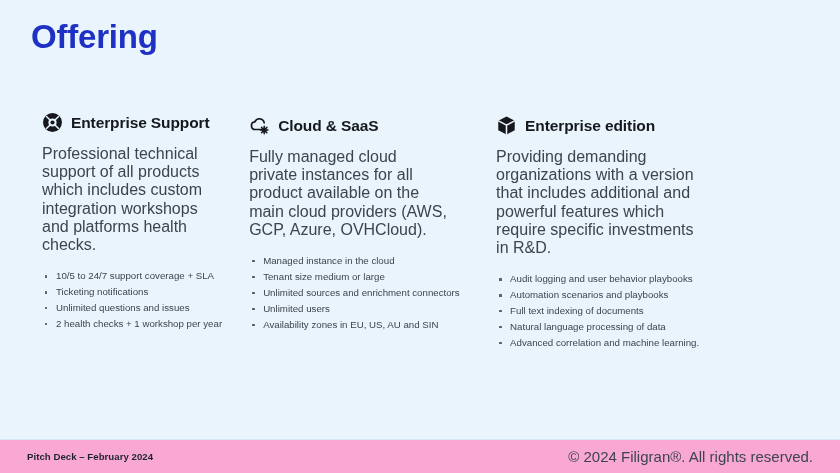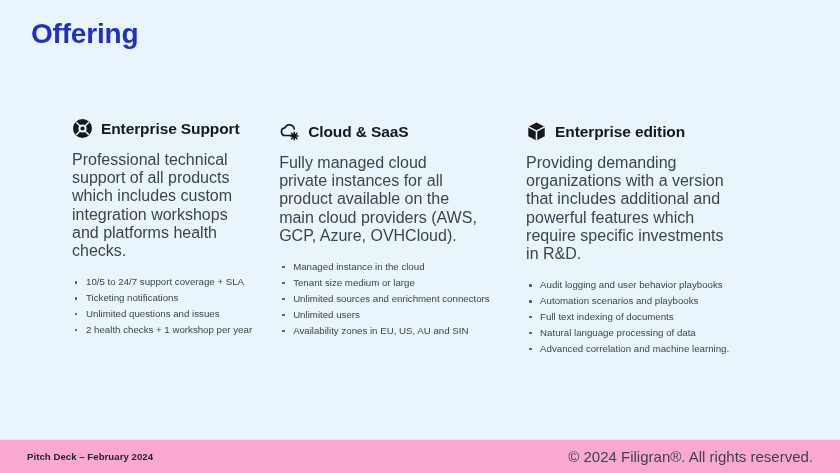--- a/index.html
+++ b/index.html
@@ -19,36 +19,35 @@
     position: absolute;
     inset: 0;
     background: #e9f4fc;
   }
 
   
   .slide-title {
     position: absolute;
     left: 31px;
     top: 17px;
-    font-size: 28px;
+    font-size: 33px;
     font-weight: 700;
     letter-spacing: -0.2px;
     color: #1f30c4;
     line-height: 1.2;
   }
 
   
   .columns {
     position: absolute;
     left: 0;
-    top: 118px;
+    top: 112px;
     width: 752px;
     display: flex;
     align-items: flex-start;
-    margin-left: 30px;
   }
   .column {
     box-sizing: border-box;
   }
   .col-1 { width: 268px; padding-left: 42px; padding-right: 18px; }
   .col-2 { width: 275px; padding-left: 6px; padding-right: 18px; padding-top: 3px; }
   .col-3 { width: 297px; padding-left: 8px; padding-right: 12px; padding-top: 3px; }
 
   .col-head {
     display: flex;

